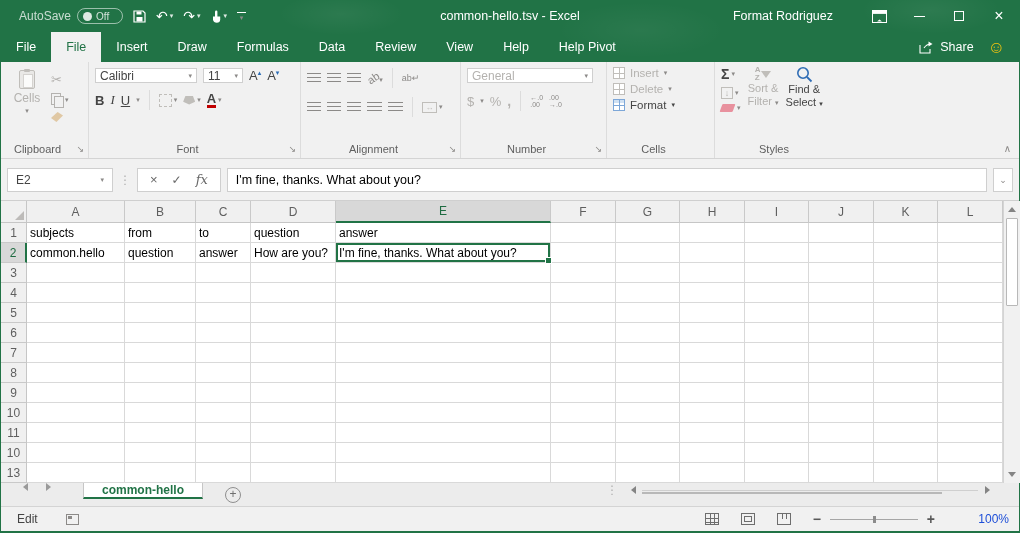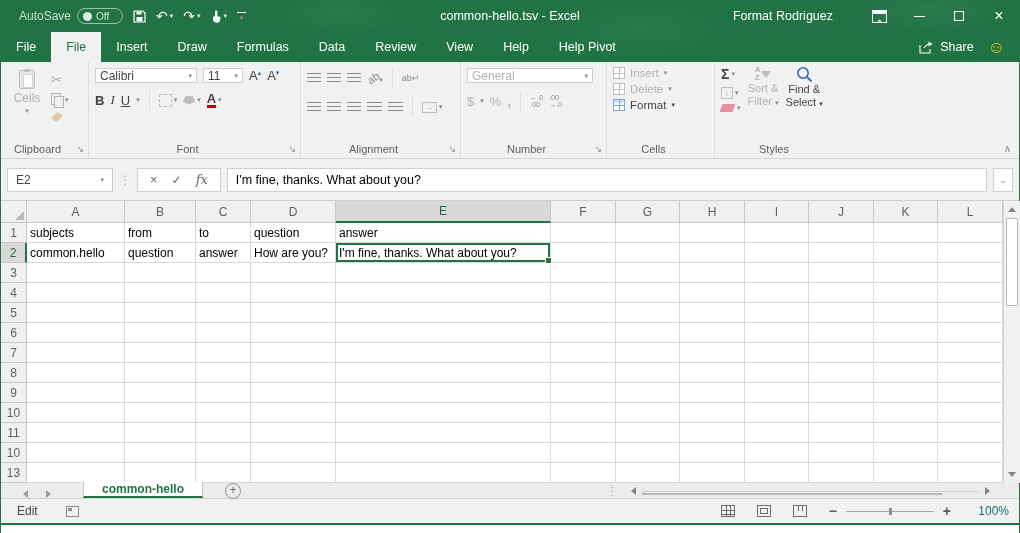--- a/index.html
+++ b/index.html
@@ -139,21 +139,21 @@
   .cell.active::after { content:""; position:absolute; right:-2px; bottom:-2px; width:5px; height:5px; background:#217346; border:1px solid #fff; }
   .vscroll { width:18px; background:#f1f1f1; border-left:1px solid #d4d4d4; display:flex; flex-direction:column; align-items:center; }
   .sarrow { width:16px; height:17px; display:flex; align-items:center; justify-content:center; }
   .tri-up { width:0; height:0; border-left:4px solid transparent; border-right:4px solid transparent; border-bottom:5px solid #848484; }
   .tri-dn { width:0; height:0; border-left:4px solid transparent; border-right:4px solid transparent; border-top:5px solid #848484; }
   .tri-l { width:0; height:0; border-top:4px solid transparent; border-bottom:4px solid transparent; border-right:5px solid #848484; }
   .tri-r { width:0; height:0; border-top:4px solid transparent; border-bottom:4px solid transparent; border-left:5px solid #848484; }
   .vthumb { width:12px; height:88px; background:#fff; border:1px solid #b8b8b8; border-radius:1px; }
 
   
-  .tabstrip { height:16px; background:#ececec; border-bottom:1px solid #d4d4d4; display:flex; align-items:flex-end; }
+  .tabstrip { height:24px; background:#ececec; border-bottom:1px solid #d4d4d4; display:flex; align-items:flex-start; }
   .nav-arrows { display:flex; align-items:center; gap:18px; padding:0 18px 0 22px; }
   .tri-l.pale { border-right-color:#9a9a9a; } .tri-r.pale { border-left-color:#9a9a9a; }
   .sheettab { background:#fff; border-left:1px solid #c6c6c6; border-right:1px solid #c6c6c6; border-bottom:2px solid #217346; display:flex; align-items:center; padding:0 18px; font-weight:bold; color:#217346; font-size:12px; margin-left:14px; }
   .newsheet { width:16px; height:16px; border:1px solid #8f8f8f; border-radius:50%; color:#6e6e6e; font-size:12px; line-height:13px; text-align:center; align-self:center; margin-left:22px; }
   .hs-zone { margin-left:auto; display:flex; align-items:center; gap:6px; padding-right:0; }
   .hscroll { display:flex; align-items:center; height:100%; }
   .hbtn { width:18px; height:100%; display:flex; align-items:center; justify-content:center; background:#ececec; }
   .htrack { width:336px; height:100%; background:#dcdcdc; position:relative; border-top:1px solid #cfcfcf; }
   .hthumb { position:absolute; left:0; top:1px; bottom:1px; width:300px; background:#fff; border:1px solid #b8b8b8; }
   .hcorner { width:17px; height:100%; background:#f1f1f1; border-left:1px solid #d4d4d4; }
@@ -171,21 +171,21 @@
     linear-gradient(90deg,#6e6e6e 0 1px, transparent 1px) 4px 0/1px 12px no-repeat,
     linear-gradient(90deg,#6e6e6e 0 1px, transparent 1px) 8.5px 0/1px 12px no-repeat; }
   .view-ic.layout::after { content:""; position:absolute; left:2px; top:2px; right:2px; bottom:2px; border:1px solid #6e6e6e; }
   .view-ic.pbreak::after { content:""; position:absolute; left:4px; top:0; width:1px; height:5px; background:#6e6e6e; box-shadow:4px 0 #6e6e6e; }
   .zoomctl { display:flex; align-items:center; gap:9px; color:#595959; }
   .zminus { font-size:14px; font-weight:bold; color:#595959; }
   .zplus { font-size:14px; font-weight:bold; color:#595959; }
   .ztrack { width:88px; height:1px; background:#a6a6a6; position:relative; }
   .ztick { position:absolute; left:50%; top:-3px; width:1px; height:7px; background:#a6a6a6; }
   .zthumb { position:absolute; left:50%; top:-3px; width:3px; height:7px; background:#8c8c8c; margin-left:-1px; }
-  .zoomlvl { font-size:12px; color:#0f766e; width:36px; text-align:right; }
+  .zoomlvl { font-size:12px; color:#1d4ed8; width:36px; text-align:right;margin-left:16px; }
 
   svg { display:block; }
 </style>
 </head>
 <body>
 
 <div class="window">
 
   <div class="chrome">
     <div class="titlebar">

